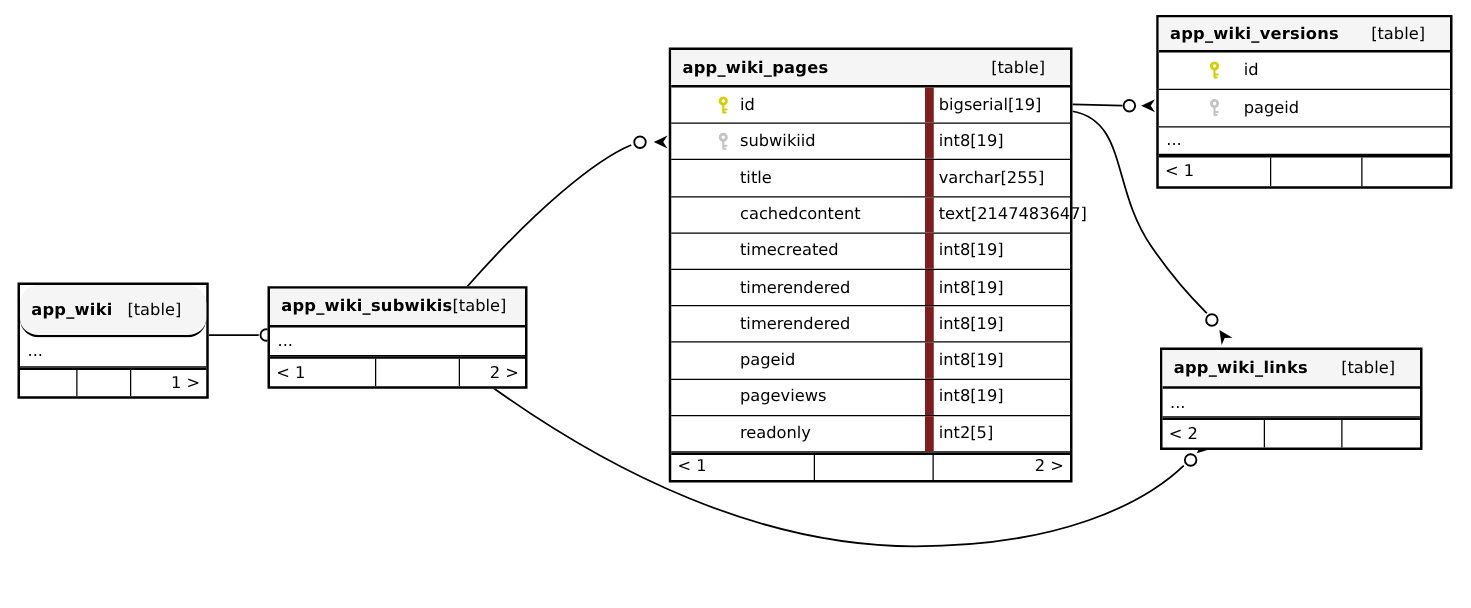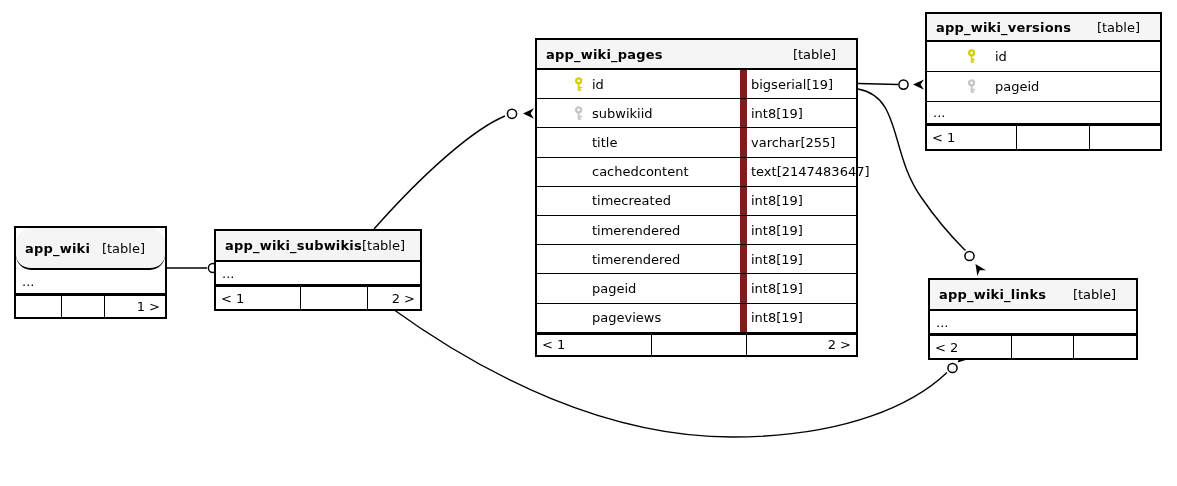--- a/index.html
+++ b/index.html
@@ -175,20 +175,25 @@
     <div class="row">
       <span class="gutter"></span>
       <span class="cname">pageid</span>
       <span class="ctype">int8[19]</span>
     </div>
     <div class="row">
       <span class="gutter"></span>
       <span class="cname">pageviews</span>
       <span class="ctype">int8[19]</span>
     </div>
+    <div class="row">
+      <span class="gutter"></span>
+      <span class="cname">readonly</span>
+      <span class="ctype">int2[5]</span>
+    </div>
     <div class="tfooter">
       <span class="fcell">&lt; 1</span>
       <span class="fcell"></span>
       <span class="fcell right">2 &gt;</span>
     </div>
   </div>
 
   <div class="etable" id="t-versions">
     <div class="hdr">
       <span class="tname">app_wiki_versions</span>

